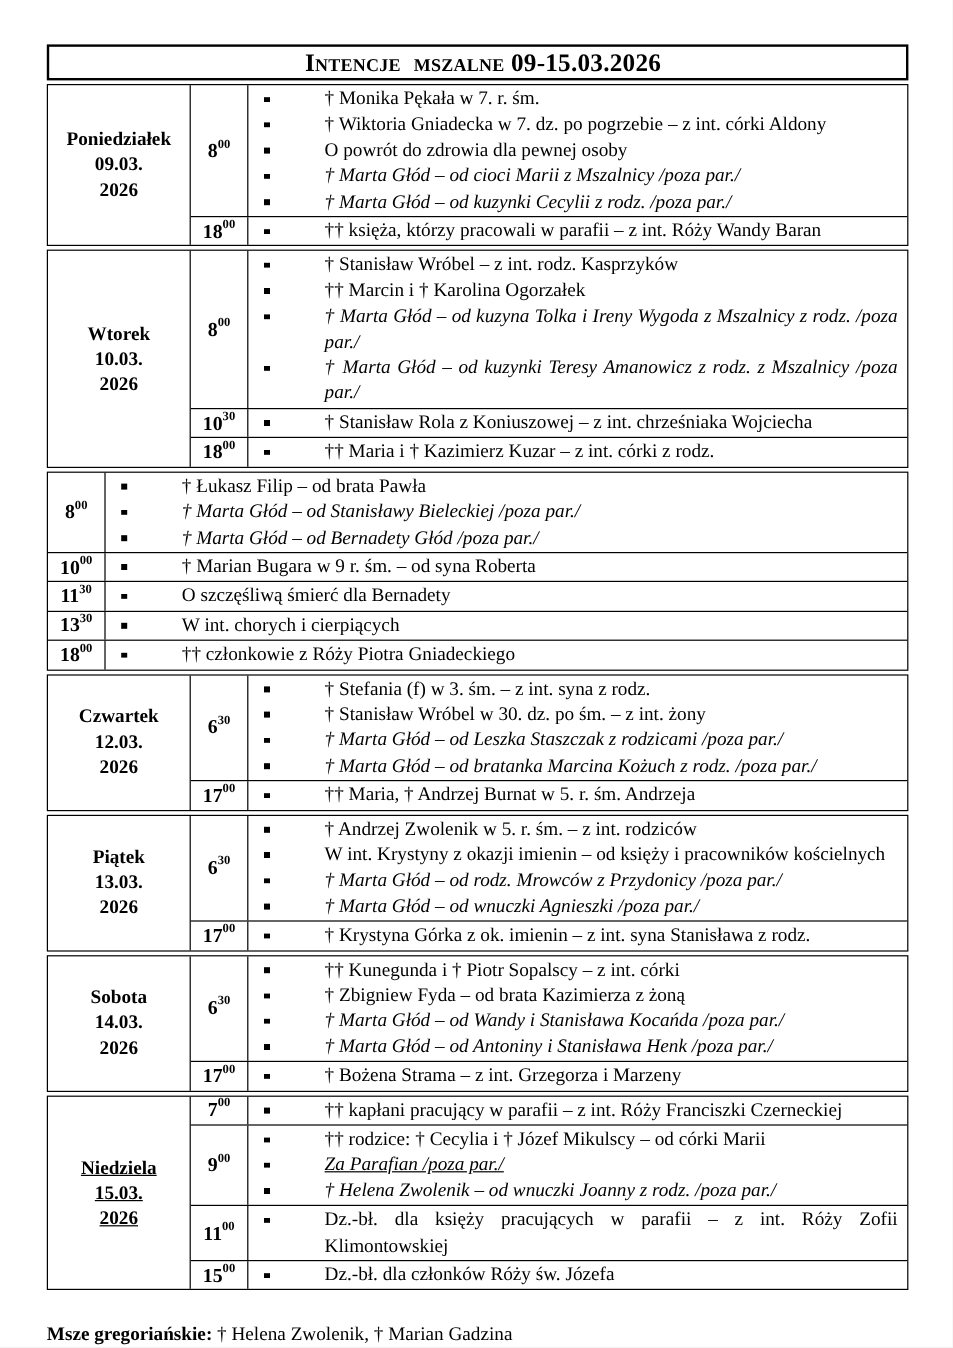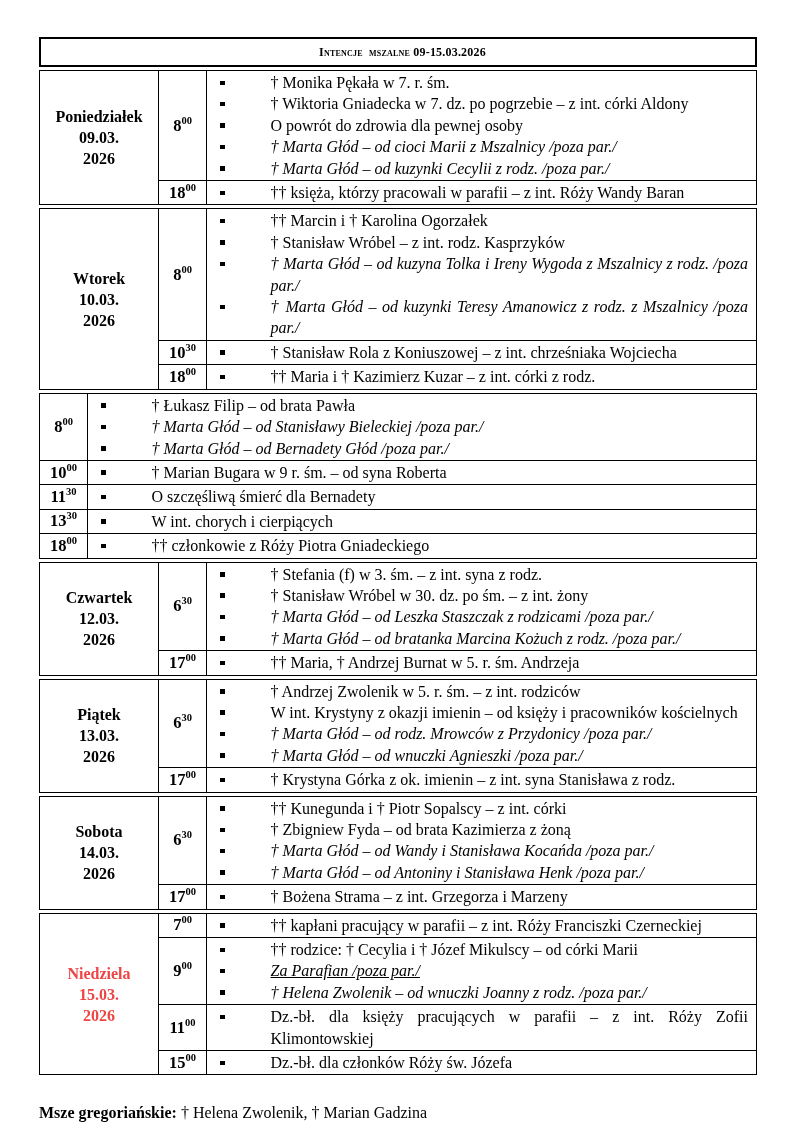--- a/index.html
+++ b/index.html
@@ -1,20 +1,20 @@
 <!DOCTYPE html>
 <html><head>
 <meta charset="utf-8">
 <style>
   html,body{margin:0;padding:0;background:#e9e9e9;}
   .page{position:relative;width:794px;height:1123px;background:#ffffff;margin:0 auto;
         font-family:"Liberation Serif","DejaVu Serif",serif;color:#000;overflow:hidden;}
   .content{position:absolute;left:39px;top:37px;width:718px;}
   .hdr{border:2px solid #000;box-sizing:border-box;text-align:center;font-weight:bold;
-       font-variant:small-caps;white-space:pre-wrap;font-size:12px;line-height:22px;
+       font-variant:small-caps;white-space:pre-wrap;font-size:21px;line-height:22px;
        padding:2px 0 2px 9px;letter-spacing:.2px;}
   .section{border:1.5px solid #000;box-sizing:border-box;margin-top:3px;display:flex;align-items:stretch;}
   .day-cell{width:119px;flex:0 0 119px;border-right:1px solid #000;display:flex;flex-direction:column;
             justify-content:center;align-items:center;text-align:left;font-weight:bold;
             font-size:16px;line-height:21px;padding:2px 2px;box-sizing:border-box;}
   .slots{flex:1;display:flex;flex-direction:column;min-width:0;}
   .slot{display:flex;border-top:1px solid #000;align-items:stretch;}
   .slot:first-child{border-top:none;}
   .time-cell{width:48px;flex:0 0 48px;border-right:1px solid #000;display:flex;
              justify-content:center;align-items:center;font-weight:bold;font-size:16.5px;
@@ -94,25 +94,25 @@
           </div>
           <div class="slots">
             <div class="slot">
               <div class="time-cell">
                 <span>8</span>
                 <span class="sup">00</span>
               </div>
               <div class="items">
                 <div class="item">
                   <span class="bullet"></span>
+                  <span class="itext">† Stanisław Wróbel – z int. rodz. Kasprzyków</span>
+                </div>
+                <div class="item">
+                  <span class="bullet"></span>
                   <span class="itext">†† Marcin i † Karolina Ogorzałek</span>
-                </div>
-                <div class="item">
-                  <span class="bullet"></span>
-                  <span class="itext">† Stanisław Wróbel – z int. rodz. Kasprzyków</span>
                 </div>
                 <div class="item">
                   <span class="bullet"></span>
                   <span class="itext it">† Marta Głód – od kuzyna Tolka i Ireny Wygoda z Mszalnicy z rodz. /poza par./</span>
                 </div>
                 <div class="item">
                   <span class="bullet"></span>
                   <span class="itext it">† Marta Głód – od kuzynki Teresy Amanowicz z rodz. z Mszalnicy /poza par./</span>
                 </div>
               </div>
@@ -344,21 +344,21 @@
               <div class="items">
                 <div class="item">
                   <span class="bullet"></span>
                   <span class="itext">† Bożena Strama – z int. Grzegorza i Marzeny</span>
                 </div>
               </div>
             </div>
           </div>
         </div>
         <div class="section">
-          <div class="day-cell" style="color: #ef4444;">
+          <div class="day-cell" style="color: #000000; text-decoration: underline;">
             <div>Niedziela</div>
             <div>15.03.</div>
             <div>2026</div>
           </div>
           <div class="slots">
             <div class="slot">
               <div class="time-cell">
                 <span>7</span>
                 <span class="sup">00</span>
               </div>

